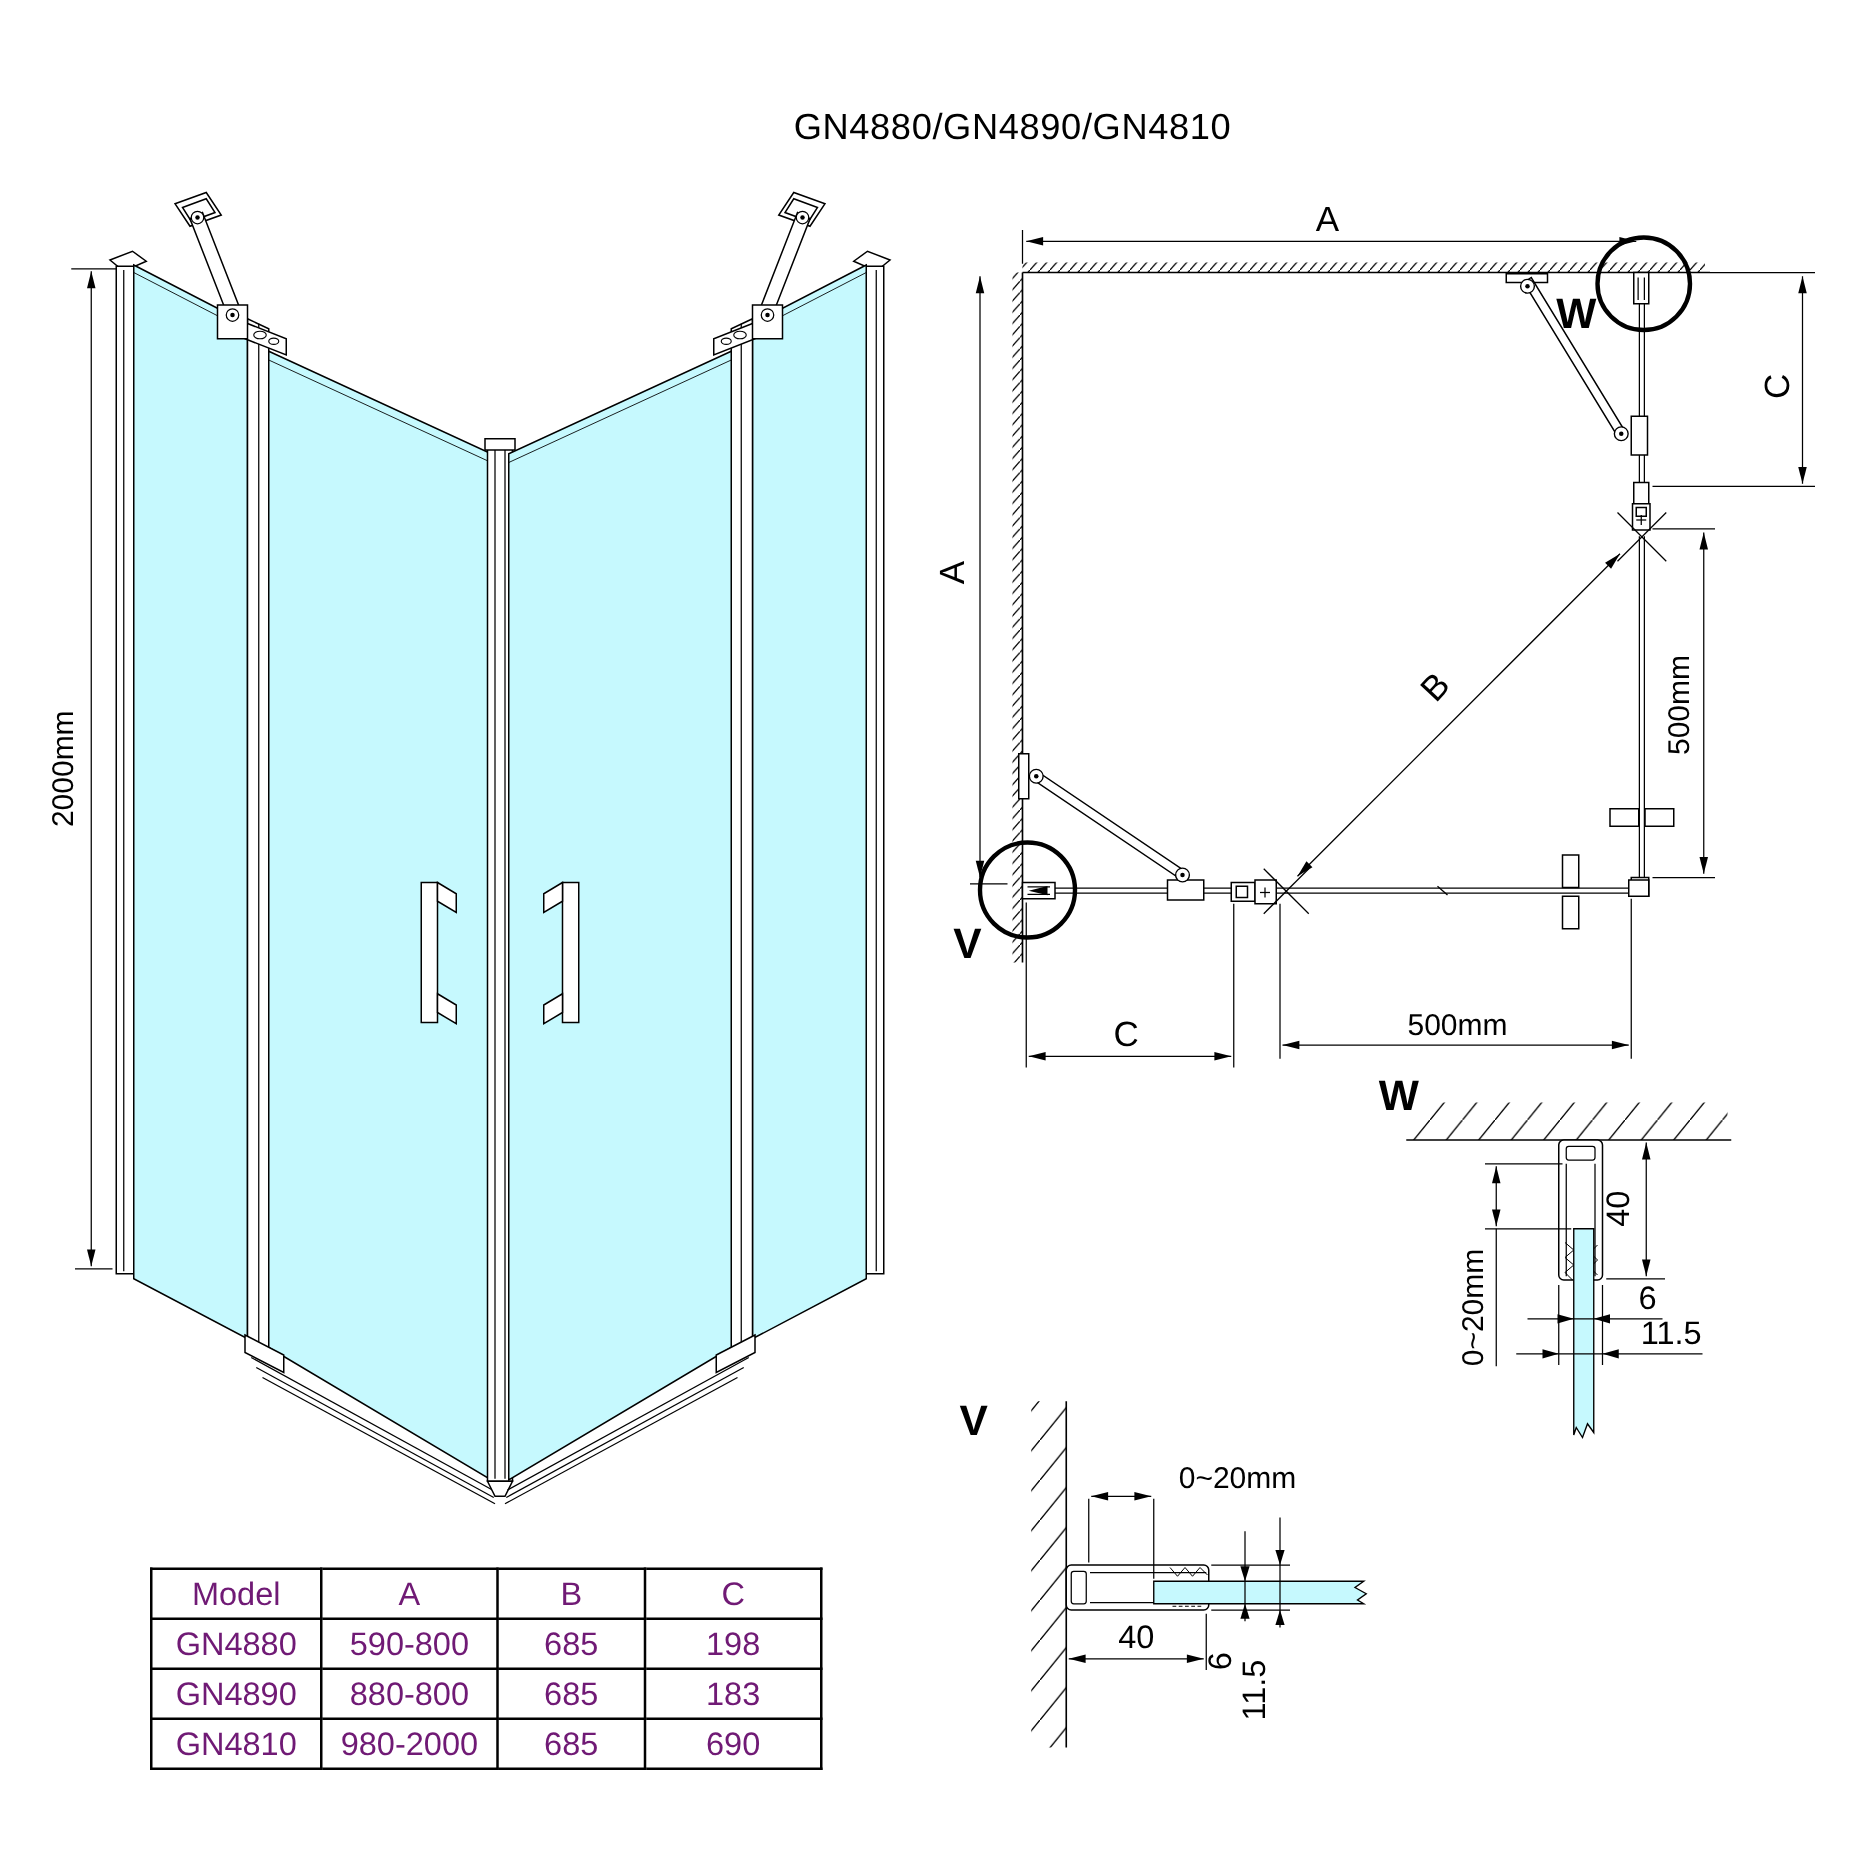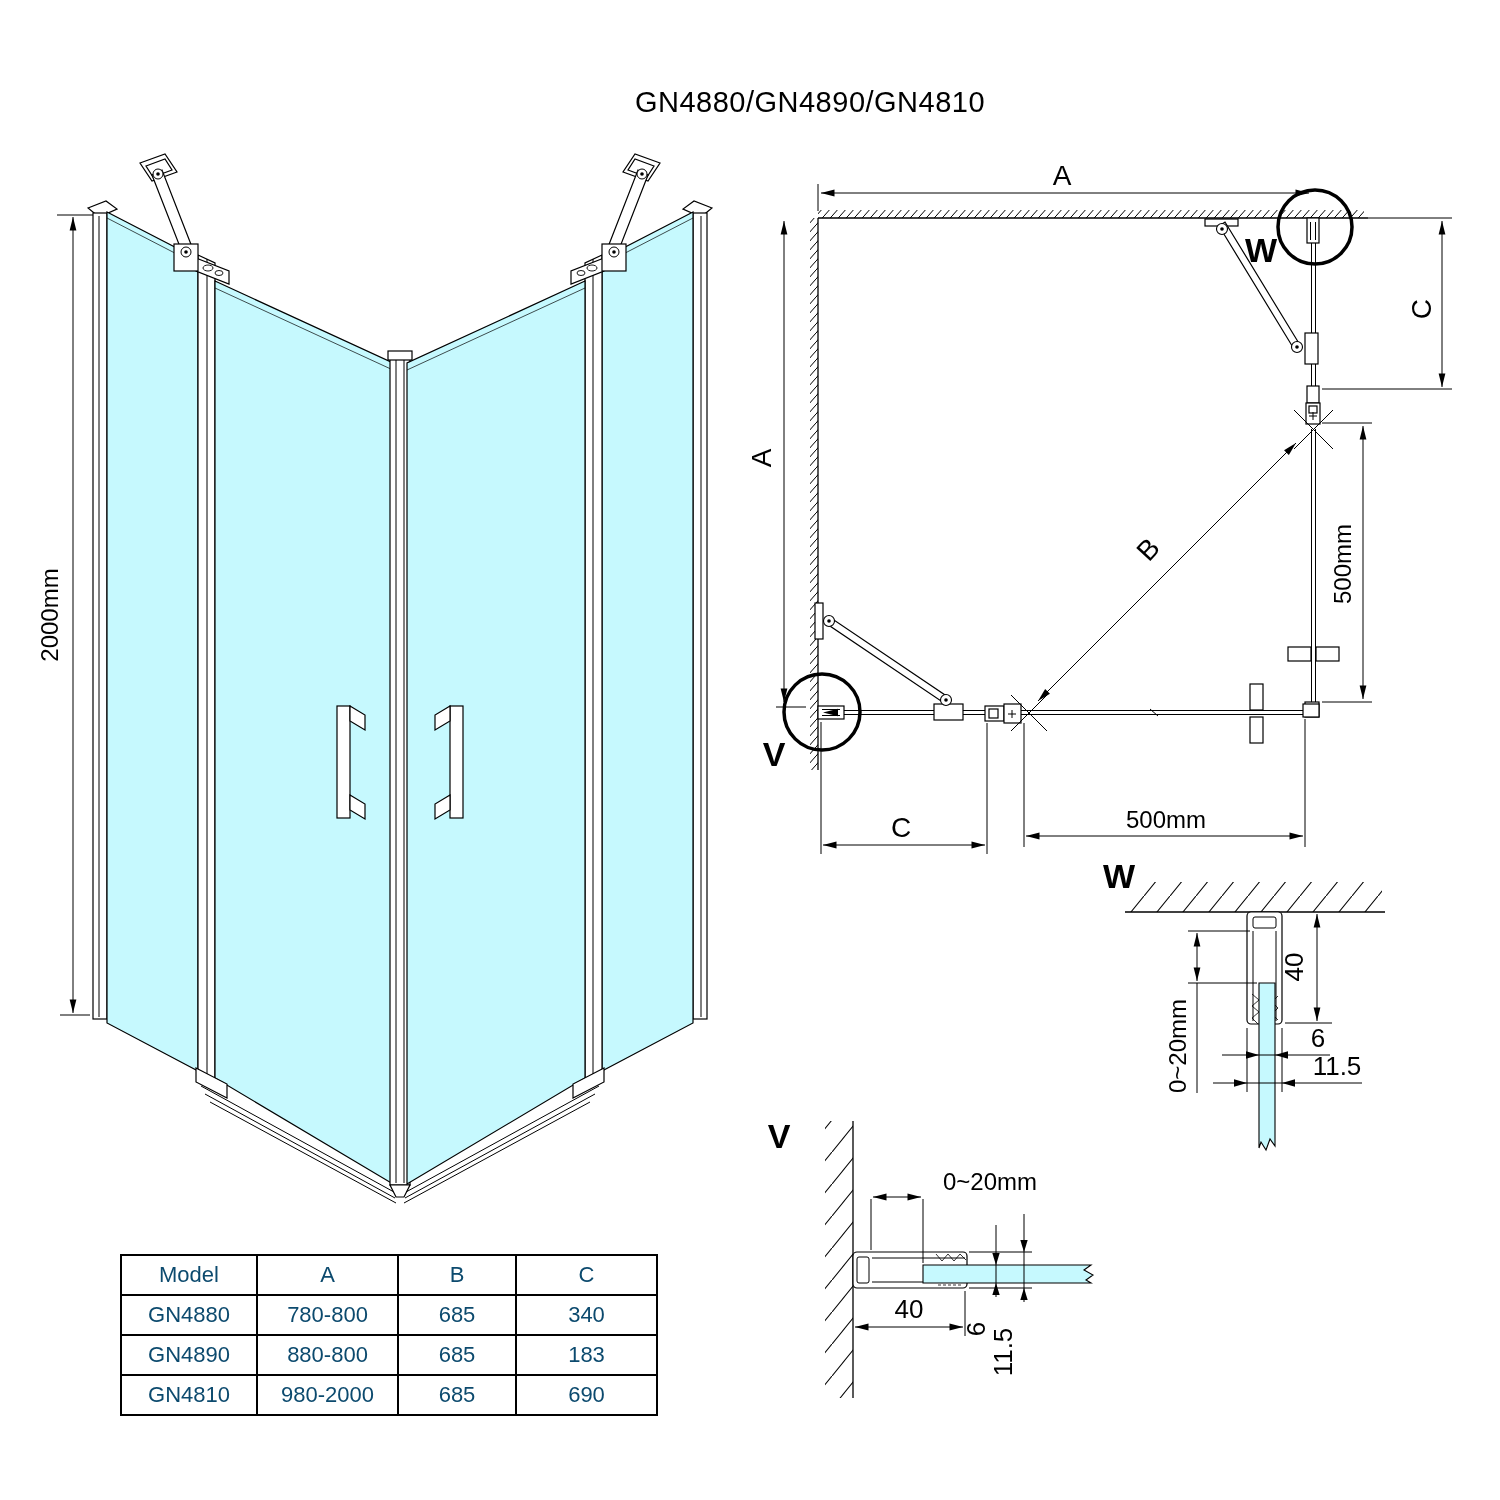--- a/index.html
+++ b/index.html
@@ -4,21 +4,21 @@
 <style>
   html,body{margin:0;padding:0;background:#fff;}
   #stage{position:relative;width:1500px;height:1500px;background:#ffffff;overflow:hidden;
          font-family:"Liberation Sans",sans-serif;}
   #drawing{position:absolute;left:0;top:0;}
   #title{position:absolute;left:600px;top:86px;width:420px;text-align:center;
          font-size:29px;color:#000;letter-spacing:0.5px;}
   
   #spec{position:absolute;left:120px;top:1254px;border-collapse:collapse;}
   #spec td{border:2px solid #000;text-align:center;vertical-align:middle;
-           font-size:22px;color:#0c4a6e;height:38px;padding:0;}
+           font-size:26px;color:#701a75;height:38px;padding:0;}
   .cw0{width:134px}.cw1{width:139px}.cw2{width:116px}.cw3{width:139px}
   
   text{font-family:"Liberation Sans",sans-serif;fill:#000;}
   .t28{font-size:28px;} .t26{font-size:26px;} .t24{font-size:24px;}
   .tbold{font-size:34px;font-weight:bold;}
   .ln{stroke:#000;stroke-width:1;fill:none;}
   .ln13{stroke:#000;stroke-width:1.3;fill:none;}
   .wfill{fill:#ffffff;stroke:#000;stroke-width:1.2;}
   .dim{stroke:#000;stroke-width:1;fill:none;}
   .circ{fill:none;stroke:#000;stroke-width:3.5;}
@@ -340,23 +340,23 @@
 <table id="spec">
   <tbody>
     <tr>
       <td class="cw0">Model</td>
       <td class="cw1">A</td>
       <td class="cw2">B</td>
       <td class="cw3">C</td>
     </tr>
     <tr>
       <td>GN4880</td>
-      <td>780-800</td>
+      <td>590-800</td>
       <td>685</td>
-      <td>340</td>
+      <td>198</td>
     </tr>
     <tr>
       <td>GN4890</td>
       <td>880-800</td>
       <td>685</td>
       <td>183</td>
     </tr>
     <tr>
       <td>GN4810</td>
       <td>980-2000</td>

